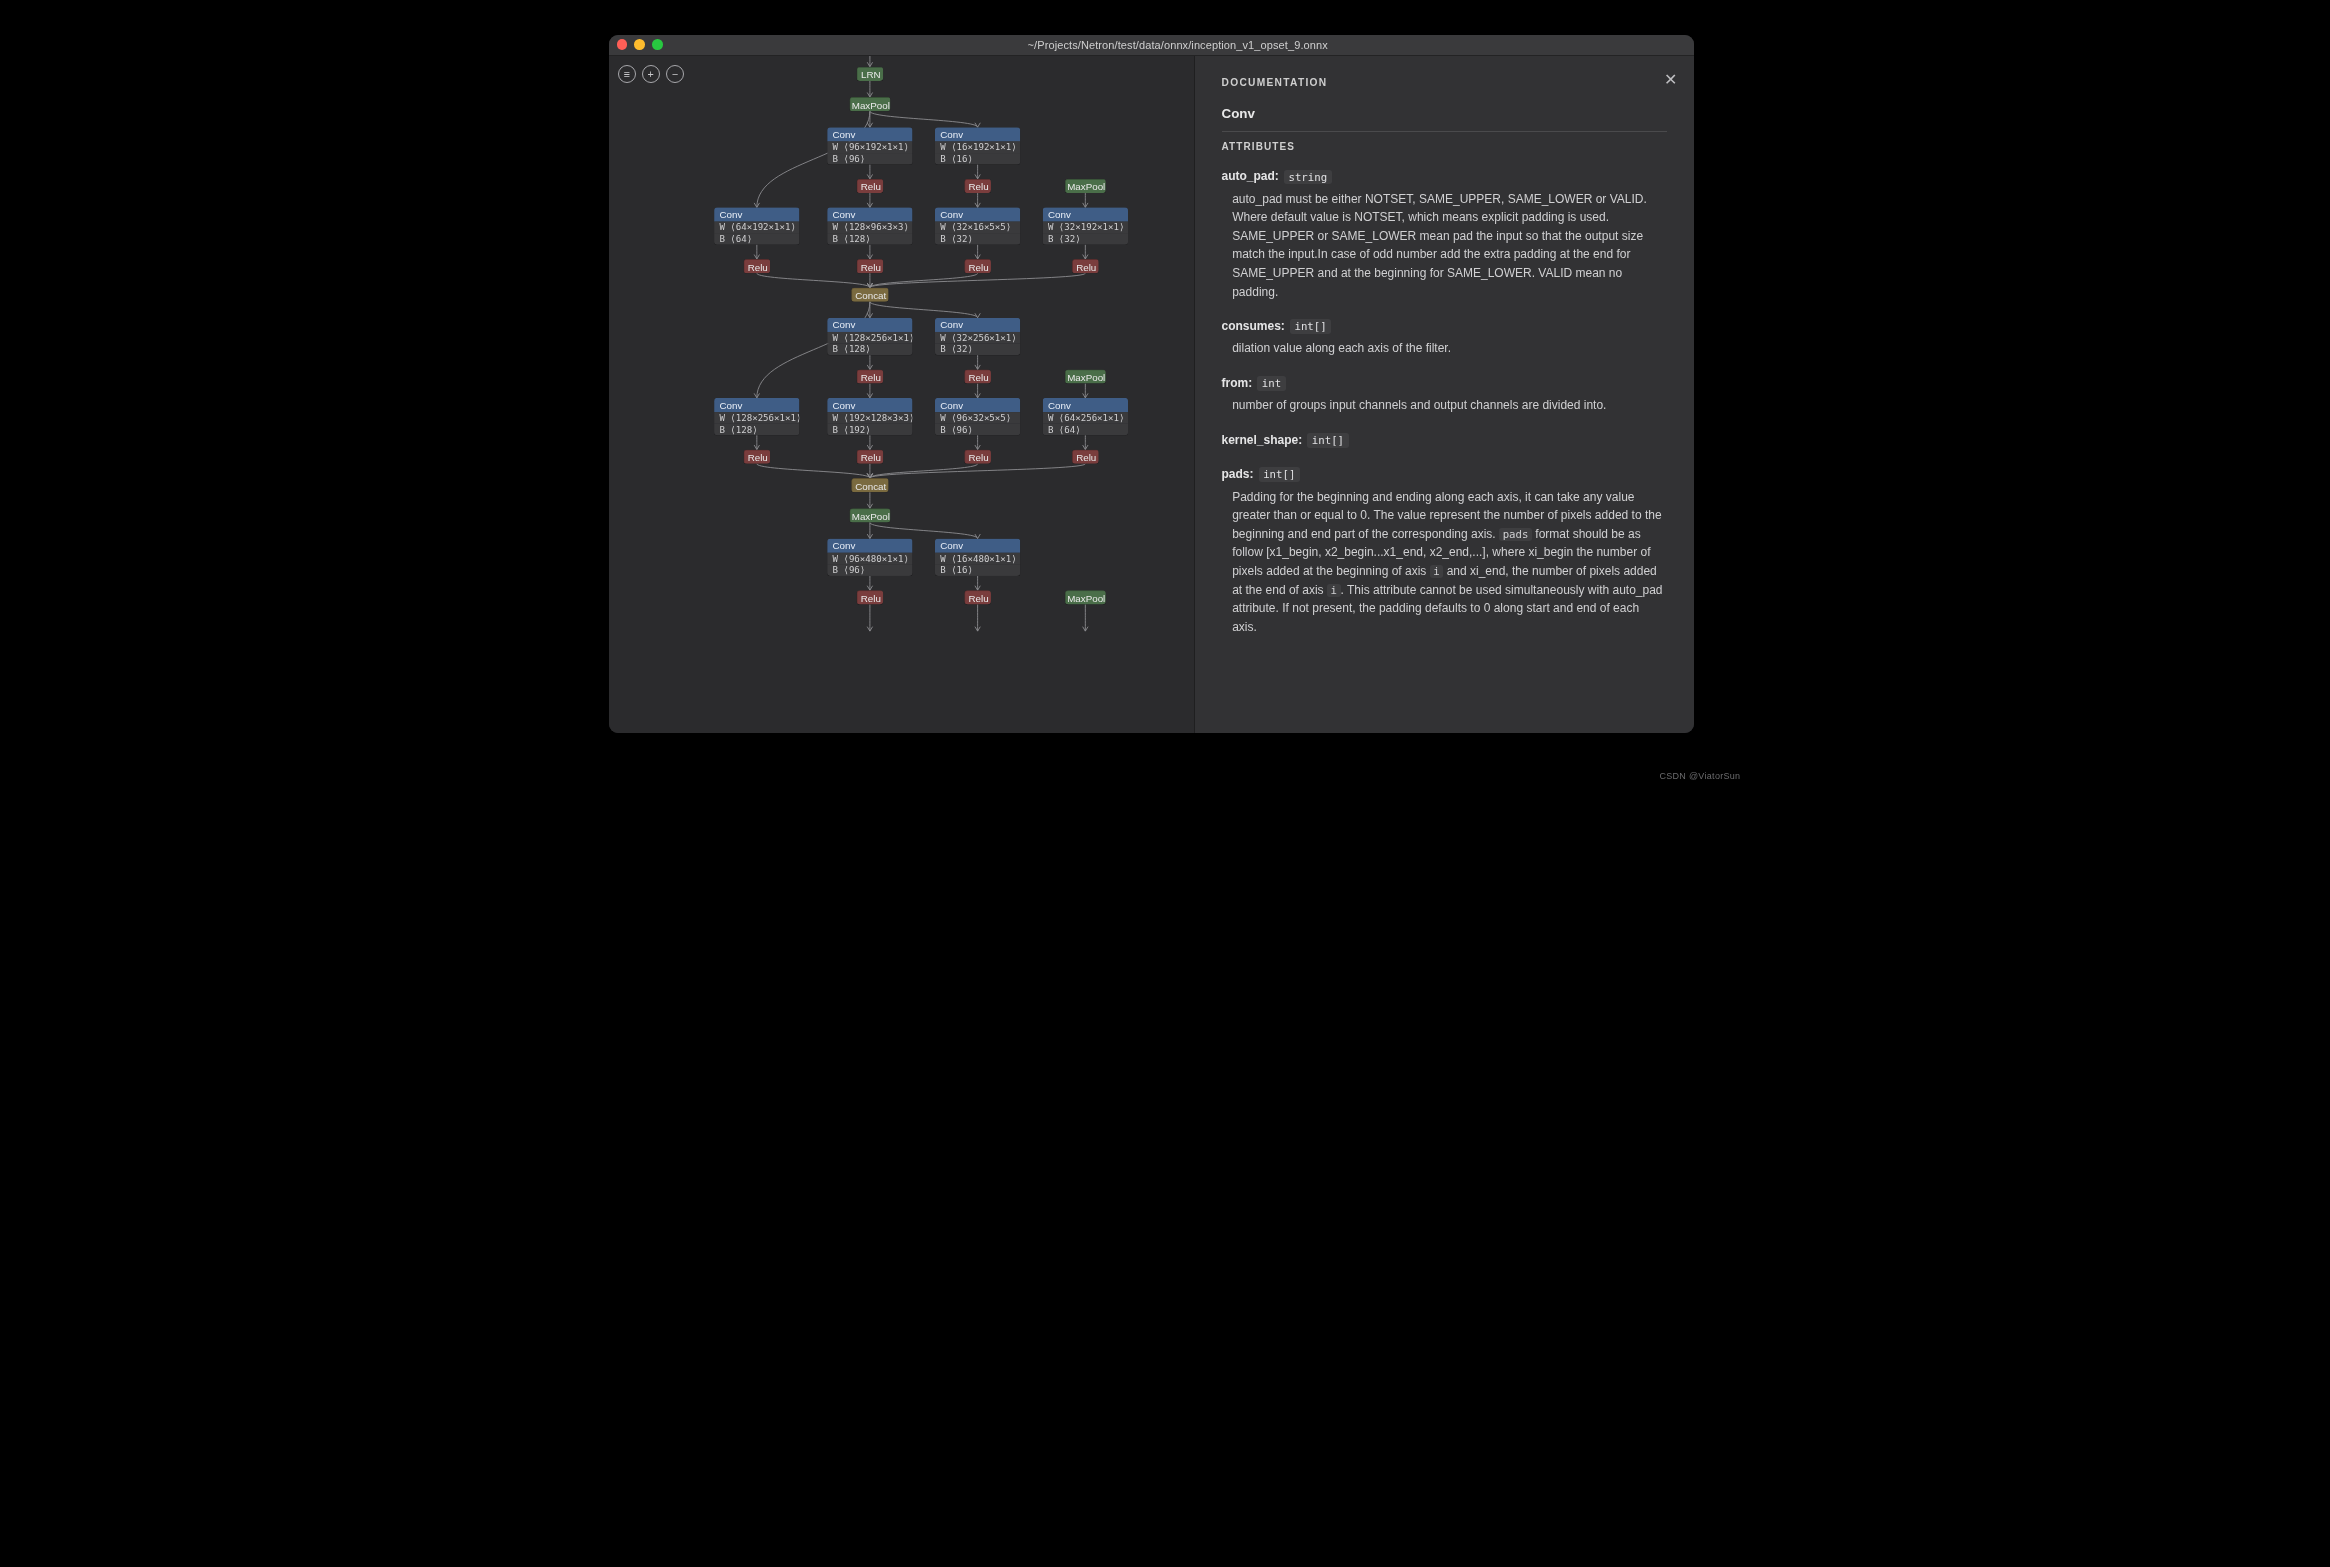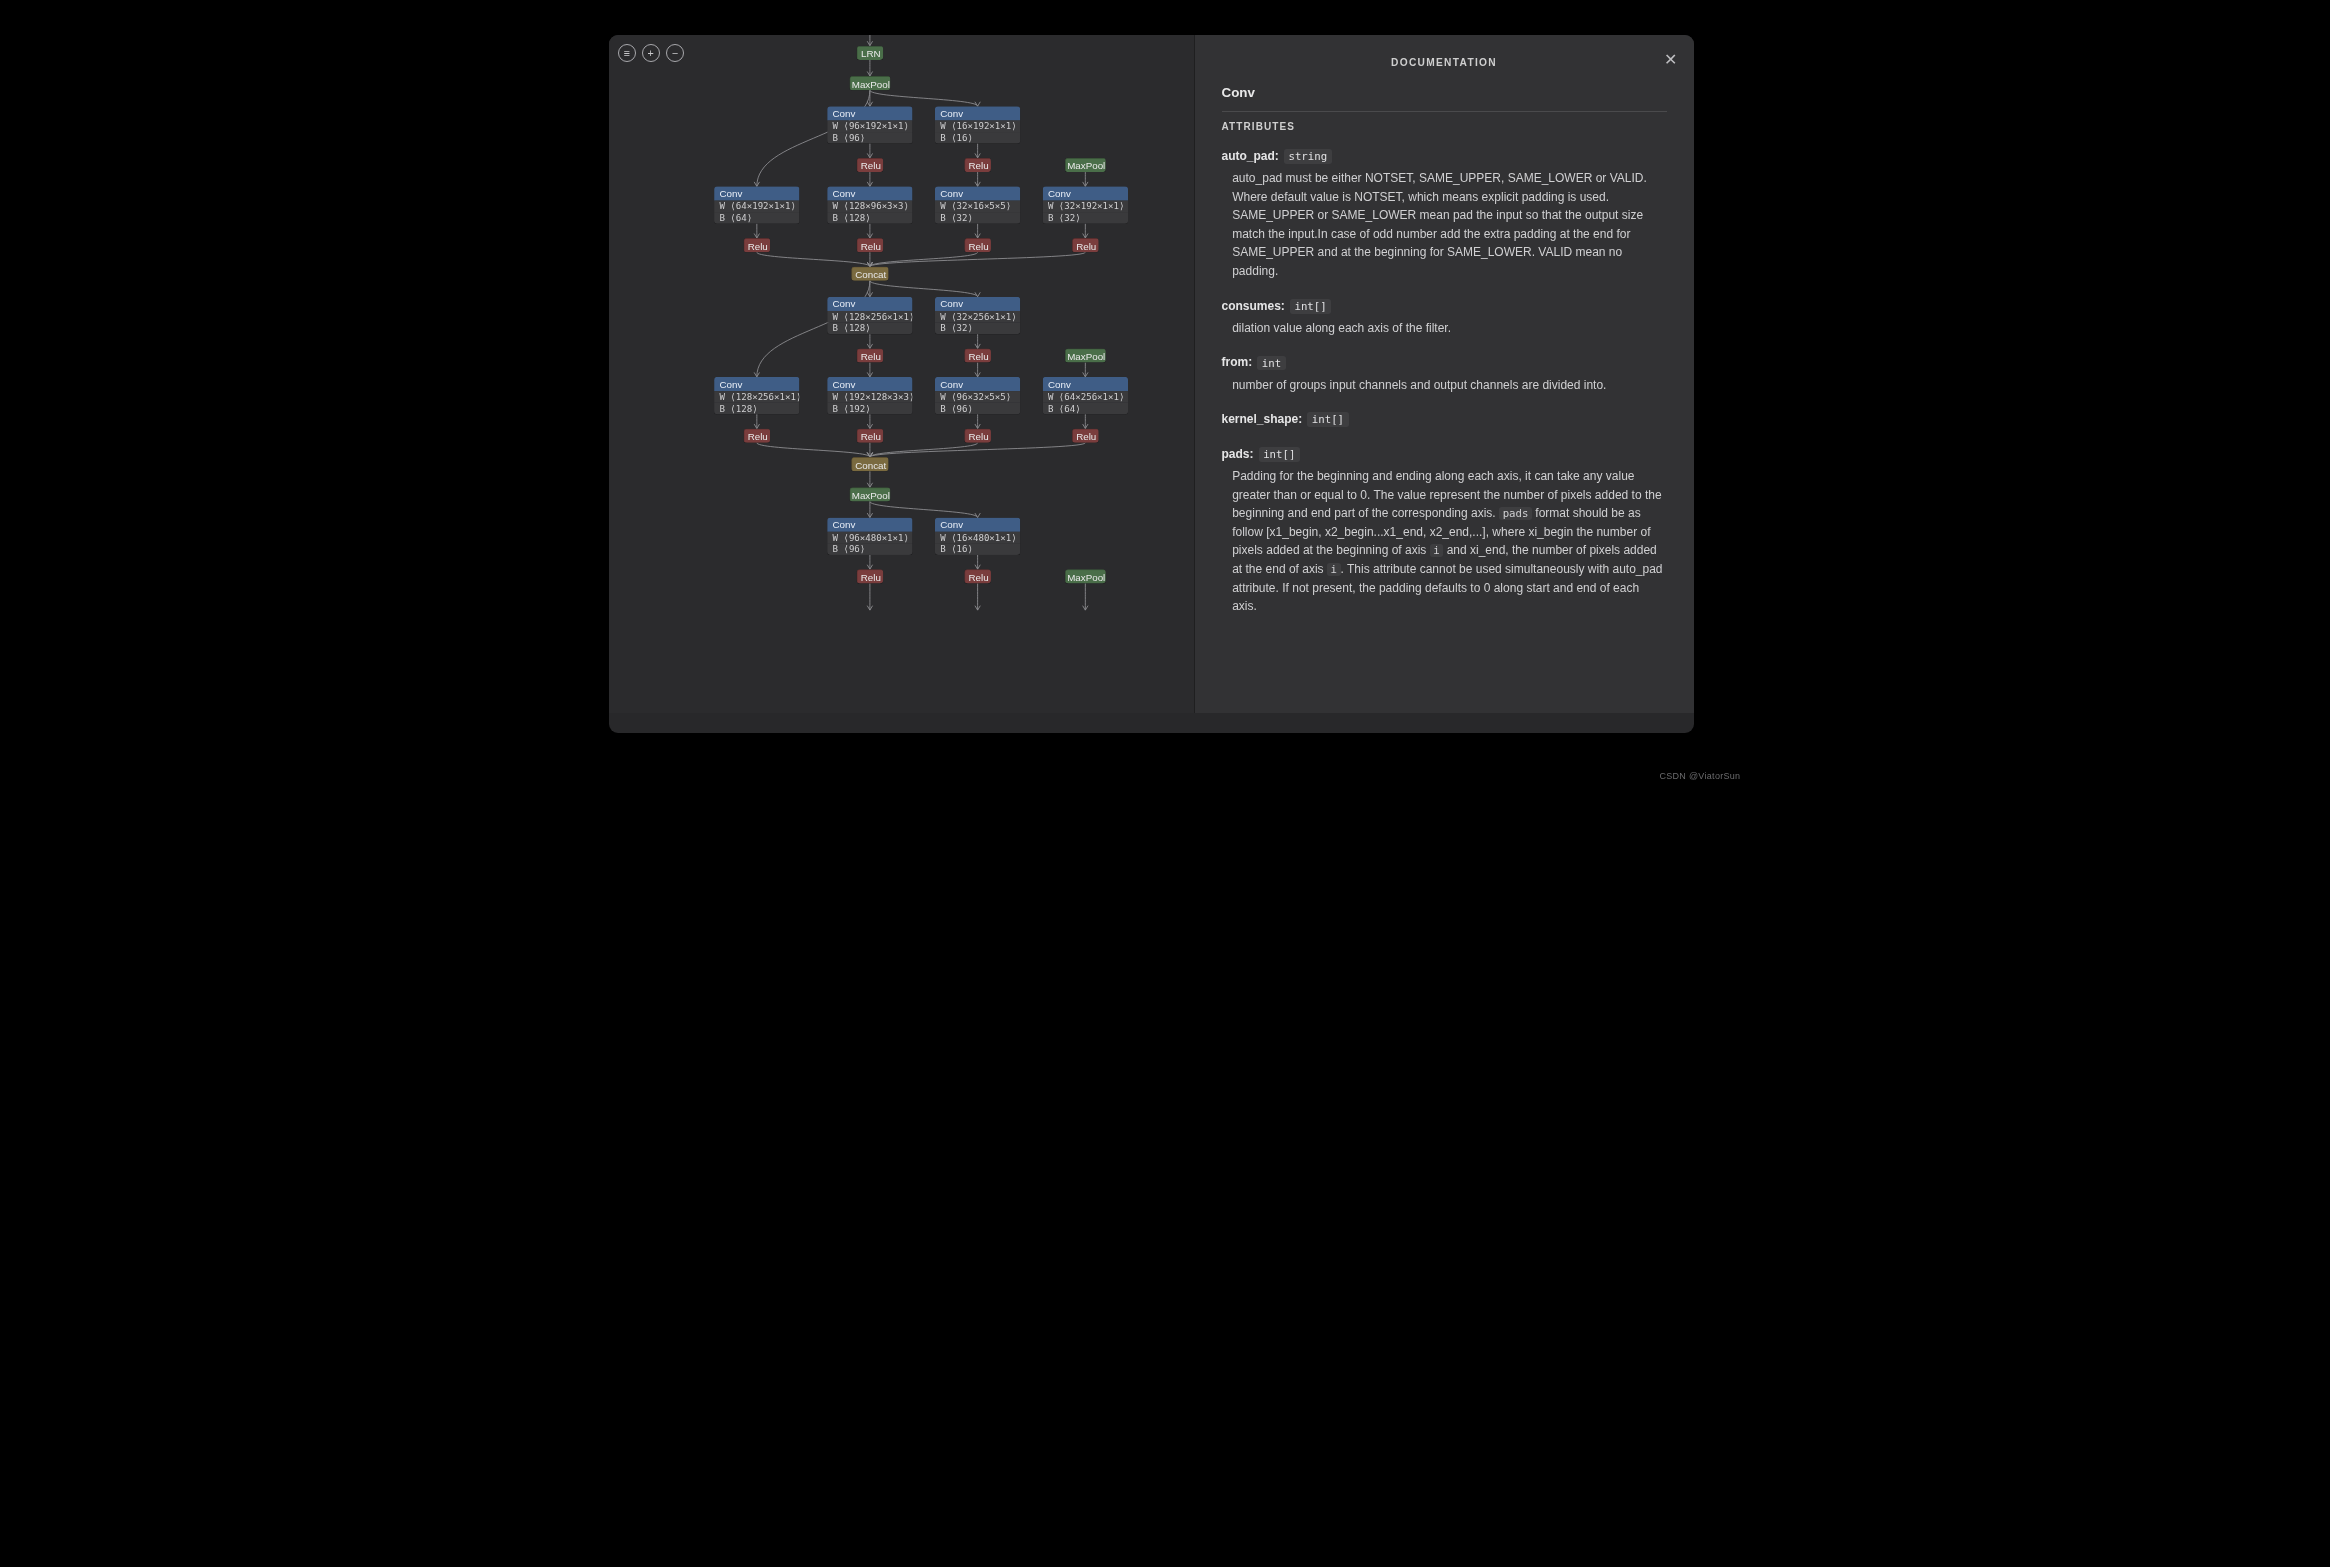--- a/index.html
+++ b/index.html
@@ -9,21 +9,21 @@
   .tl{width:10.7px;height:10.7px;border-radius:50%;margin-right:7.1px;}
   .red{background:#ff5f57}.yellow{background:#febc2e}.green{background:#28c840}
   .title{flex:1;text-align:center;color:#cfcfcf;font-size:11px;letter-spacing:0.1px;}
   .body{display:flex;height:calc(100% - 19.6px);}
   .canvas{flex:1;position:relative;background:#2b2b2d;overflow:hidden;}
   .toolbar{position:absolute;left:9px;top:9px;display:flex;gap:6.2px;z-index:3;}
   .tbtn{width:16px;height:16px;border:0.9px solid #a8a8ac;border-radius:50%;display:flex;align-items:center;justify-content:center;color:#c9c9cc;font-size:10.7px;cursor:pointer;}
   svg.graph{position:absolute;inset:0;width:100%;height:100%;}
   .sidebar{width:445px;background:#323234;border-left:0.9px solid #1f1f20;padding:19.6px 27px 19.6px 27px;overflow:auto;color:#d8d8d8;line-height:1.55;font-size:12px;position:relative;}
   .close{position:absolute;right:16px;top:12.5px;font-size:16px;color:#bfbfc2;cursor:pointer;}
-  .sidebar h6{margin:0 0 12.5px 0;font-size:10.2px;letter-spacing:1.3px;color:#cfcfcf;text-align:center;}
+  .sidebar h6{margin:0 0 12.5px 0;font-size:10.2px;letter-spacing:1.3px;color:#cfcfcf;}
   .sidebar h5{margin:0 0 7.1px 0;font-size:13.4px;color:#e8e8e8;font-weight:600;border-bottom:0.9px solid #4a4a4c;padding-bottom:7.1px;}
   .sidebar p.intro{margin:0 0 19.6px 0;}
   .attrhead{font-size:10px;letter-spacing:1.1px;color:#cfcfcf;margin:5.3px 0 12.5px 0;font-weight:600;}
   .attr{margin-bottom:16px;}
   .attr .name{font-weight:600;color:#e5e5e6;}
   code.type{background:#3e3e40;border-radius:2.7px;padding:0.9px 4.5px;font-family:ui-monospace,Menlo,monospace;font-size:10.7px;color:#e0e0e2;margin-left:1.8px;}
   code.inline{background:#3e3e40;border-radius:2.7px;padding:0 3.6px;font-family:ui-monospace,Menlo,monospace;font-size:10.7px;}
   .attr .desc{margin:3.6px 0 0 10.7px;color:#d0d0d2;}
   .watermark{position:absolute;right:7.1px;bottom:21px;color:#6b6b6d;font-size:9px;letter-spacing:0.3px;}
   
@@ -34,20 +34,26 @@
   .relu{background:#7a3d3d;border:1px solid #5a2c2c;width:30px}
   .concat{background:#7a6a3f;border:1px solid #5c4f2e;width:42px}
   .conv .hdr{background:#3f5d86;color:#e8eef7;font-size:11px;padding:2px 6px;}
   .conv .row{background:#3a3a3c;color:#cfcfd1;font-family:ui-monospace,Menlo,monospace;font-size:10.2px;padding:1px 6px;white-space:nowrap;}
 </style>
 </head>
 <body>
 
 <div class="screen">
   <div class="window">
+    <div class="titlebar">
+      <div class="tl red"></div>
+      <div class="tl yellow"></div>
+      <div class="tl green"></div>
+      <div class="title">~/Projects/Netron/test/data/onnx/inception_v1_opset_9.onnx</div>
+    </div>
     <div class="body">
       <div class="canvas">
         <div class="toolbar">
           <div class="tbtn">
               <span>≡</span>
             </div>
           <div class="tbtn">
               <span>+</span>
             </div>
           <div class="tbtn">

